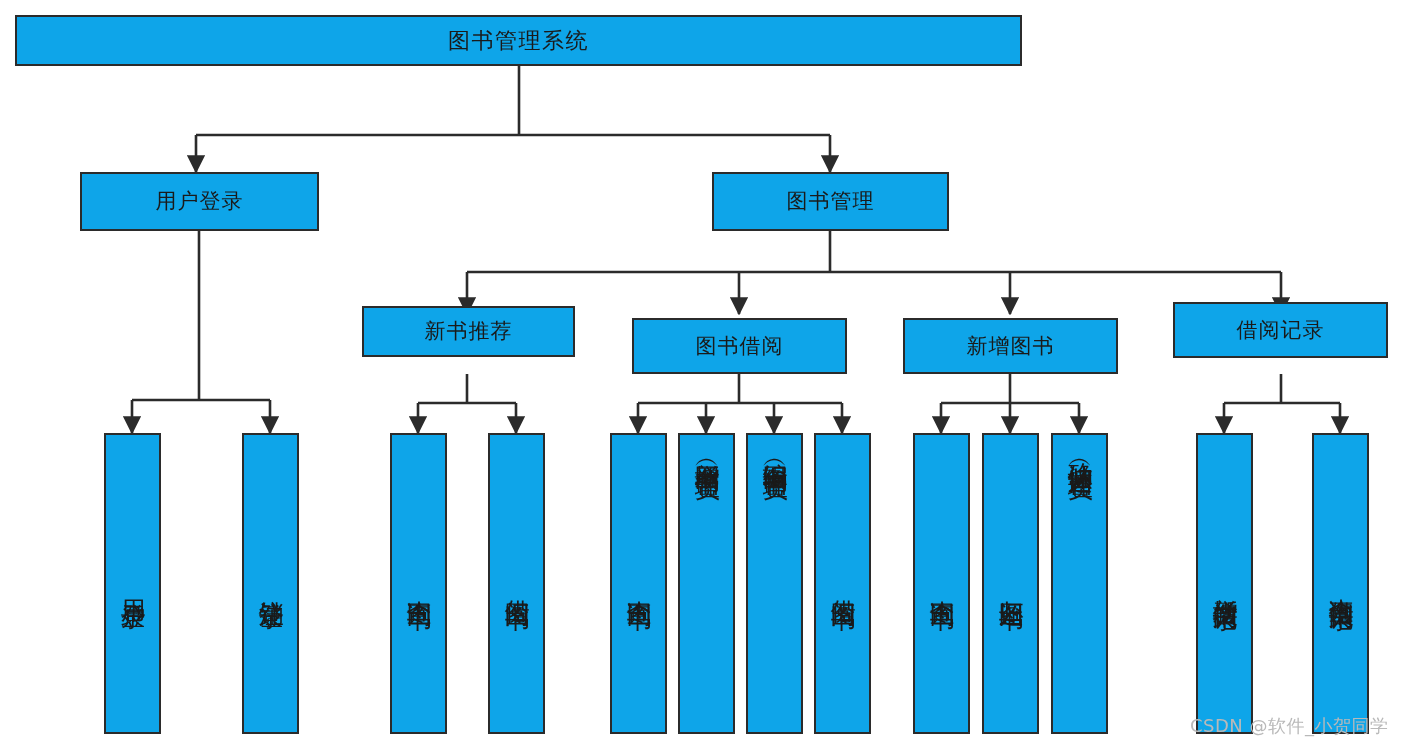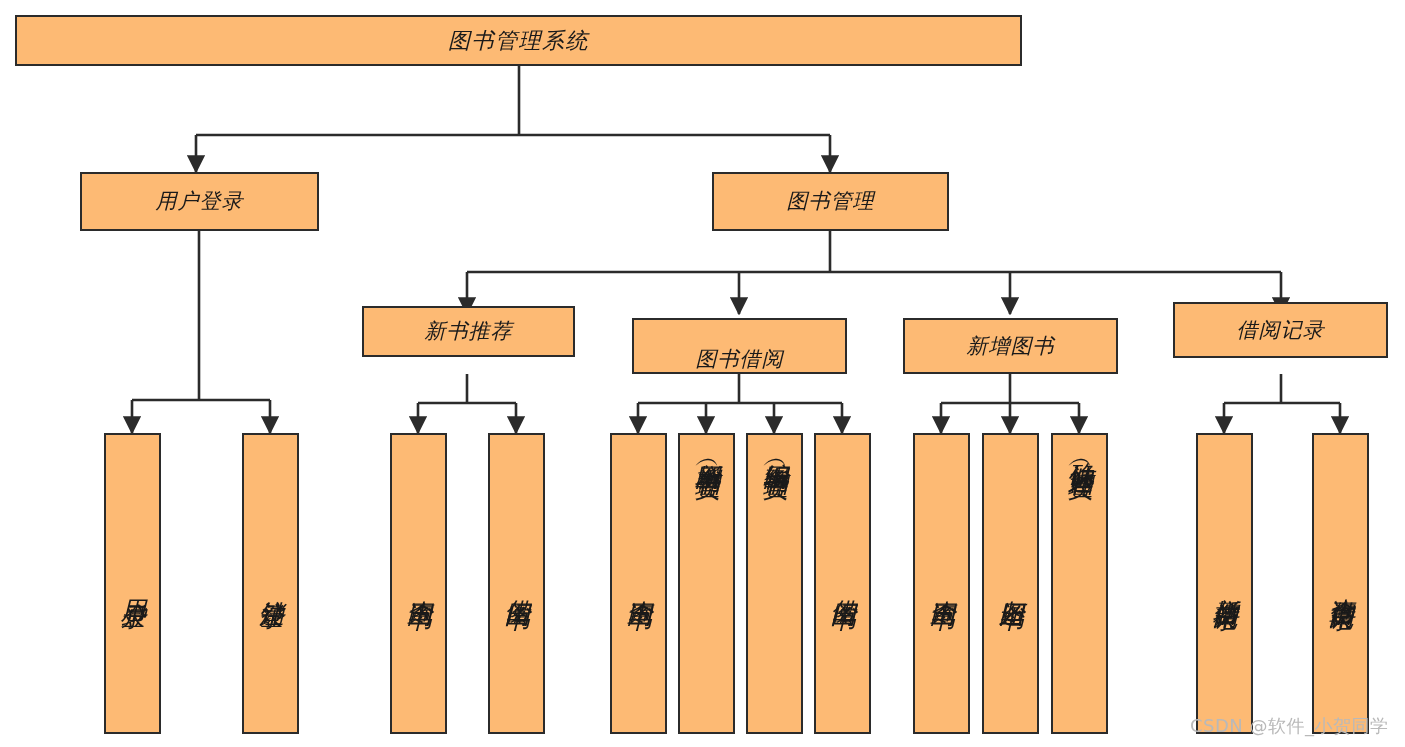--- a/index.html
+++ b/index.html
@@ -6,27 +6,26 @@
   body{
     font-family:"DejaVu Sans","Liberation Sans",sans-serif;
     width:1405px;height:747px;overflow:hidden;position:relative;
   }
   #stage{position:absolute;left:0;top:0;width:1405px;height:747px;}
   #wires{position:absolute;left:0;top:0;width:1405px;height:747px;}
 
   .node{
     position:absolute;
     box-sizing:border-box;
-    background:#fdba74;
+    background:#0ea5e9;
     border:2.2px solid #2b2b2b;
     display:flex;
     align-items:center;
     justify-content:center;
     color:#1a1a1a;
-    font-style:italic;
   }
   .node .lbl{
     display:block;
     text-align:center;
     line-height:1.18;
     white-space:nowrap;
   }
   
   .h .lbl{font-size:21px;letter-spacing:1px;}
   .root .lbl{font-size:22px;letter-spacing:1.5px;}
@@ -122,21 +121,21 @@
   </div>
 
   <div class="node h" style="left:712px;top:172px;width:237px;height:59px;">
     <span class="lbl">图书管理</span>
   </div>
 
   <div class="node h" style="left:362px;top:306px;width:213px;height:51px;">
     <span class="lbl">新书推荐</span>
   </div>
 
-  <div class="node h" style="left:632px;top:318px;width:215px;height:56px;align-items:flex-end;">
+  <div class="node h" style="left:632px;top:318px;width:215px;height:56px;">
     <span class="lbl">图书借阅</span>
   </div>
 
   <div class="node h" style="left:903px;top:318px;width:215px;height:56px;">
     <span class="lbl">新增图书</span>
   </div>
 
   <div class="node h" style="left:1173px;top:302px;width:215px;height:56px;">
     <span class="lbl">借阅记录</span>
   </div>

